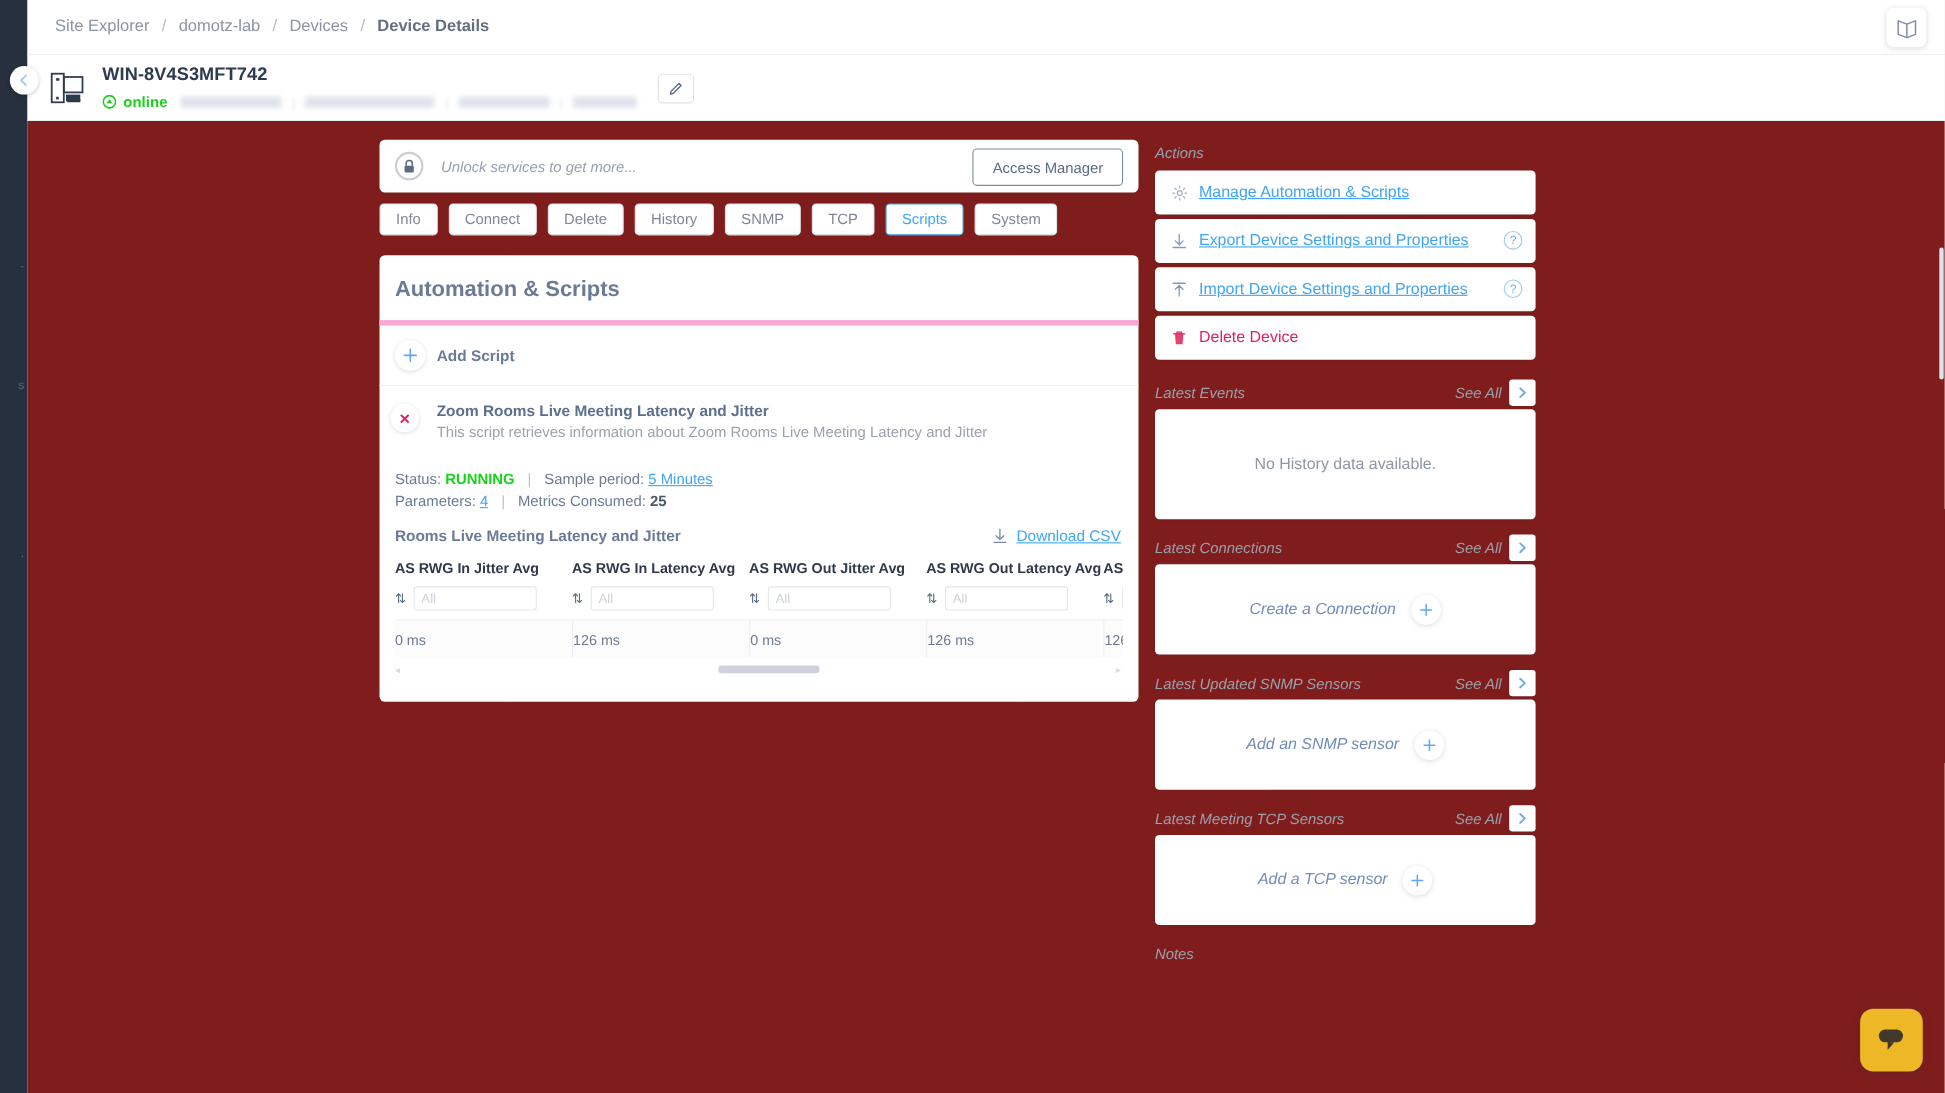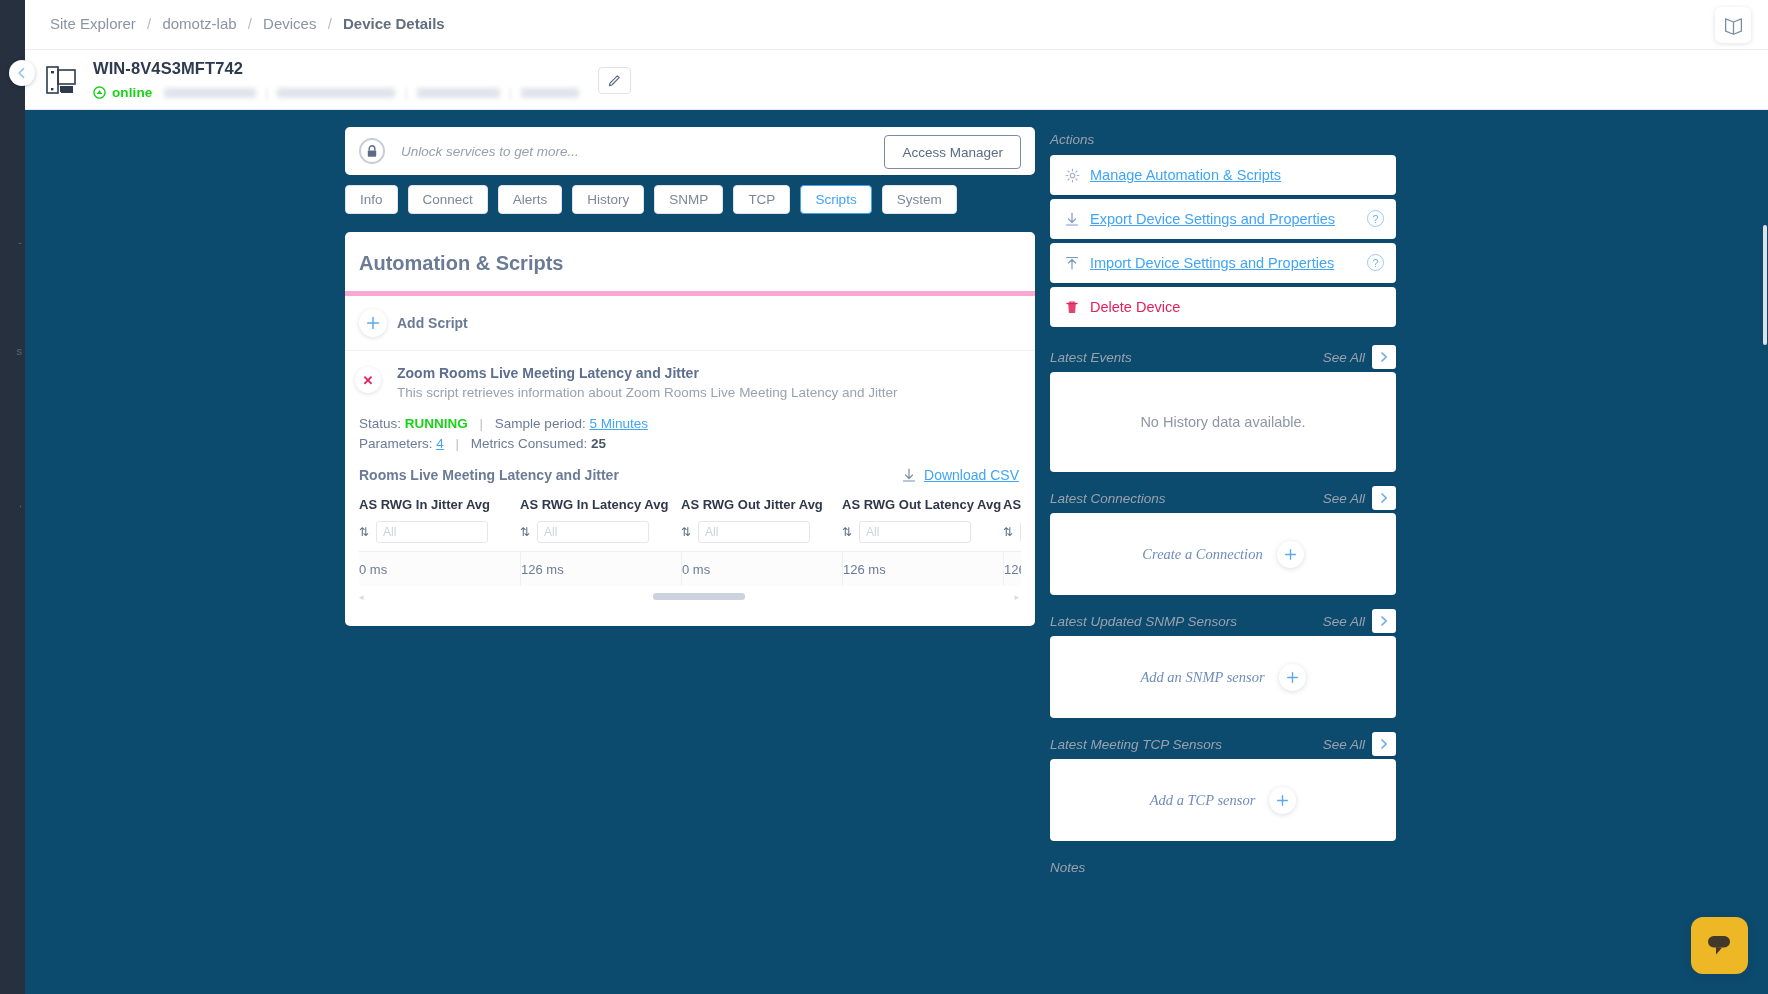--- a/index.html
+++ b/index.html
@@ -86,21 +86,21 @@
   .edit-btn {
     position: absolute; left: 573px; top: 17px;
     width: 33px; height: 27px; border: 1px solid #dfe3e9; border-radius: 4px;
     background: #fff; display: flex; align-items: center; justify-content: center;
     cursor: pointer;
   }
 
   
   .page-body {
     position: absolute; left: 25px; top: 110px; right: 0; bottom: 0;
-    background: #0c4a6e; overflow: hidden;
+    background: #7f1d1d; overflow: hidden;
   }
 
   
   .main-col {
     position: absolute; left: 320px; top: 17px;
     width: 690px;
   }
   .card {
     background: #ffffff; border-radius: 5px;
     box-shadow: 0 1px 2px rgba(40,50,70,.07);
@@ -165,21 +165,21 @@
     display:flex; align-items:center; justify-content:center;
     color: #e0215c; font-size: 13px; font-weight: bold; cursor: pointer;
   }
   .script-title {
     margin-left: 38px; font-size: 14px; font-weight: bold; color: #5d6f8e;
   }
   .script-desc {
     margin-left: 38px; margin-top: 4px; font-size: 13.5px; color: #9aa2ae;
   }
   .script-meta {
-    margin-top: 16px; font-size: 13.5px; color: #6b7b96;
+    margin-top: 28px; font-size: 13.5px; color: #6b7b96;
   }
   .script-meta .lbl { color: #6b7b96; }
   .script-meta .running { color: #19d219; font-weight: bold; }
   .script-meta .pipe { color: #b9c0cb; margin: 0 8px; }
   .script-meta a { color: #41a5f5; text-decoration: underline; }
   .script-meta .bold { font-weight: bold; color: #4a5769; }
   .script-meta .row2 { margin-top: 5px; }
 
   
   .table-wrap { margin-top: 16px; position: relative; }
@@ -267,21 +267,21 @@
 
   .panel {
     background: #fff; border-radius: 4px; margin-top: 3px;
     box-shadow: 0 1px 2px rgba(40,50,70,.06);
     display: flex; align-items: center; justify-content: center;
   }
   .panel-h100 { height: 100px; }
   .panel-h82 { height: 82px; }
   .panel-empty-text { font-size: 14.5px; color: #8e97a5; }
   .panel-action {
-    display: flex; align-items: center; gap: 14px; cursor: pointer; font-family: Liberation Serif, serif;
+    display: flex; align-items: center; gap: 14px; cursor: pointer;
   }
   .panel-action .ptxt {
     font-size: 14.5px; color: #6f8cbb; font-style: italic;
   }
   .circle-plus-sm {
     width: 27px; height: 27px; border-radius: 50%; background: #fff;
     box-shadow: 0 1px 5px rgba(40,50,70,.17);
     display:flex; align-items:center; justify-content:center;
   }
   .sec-gap { height: 14px; }
@@ -380,21 +380,21 @@
           <rect x="1.8" y="5.6" width="8.4" height="6.2" rx="1" fill="#5c6b84"></rect>
         </svg>
       </div>
       <div class="unlock-text">Unlock services to get more...</div>
       <div class="access-btn">Access Manager</div>
     </div>
 
     <div class="tabs-row">
       <div class="tab">Info</div>
       <div class="tab">Connect</div>
-      <div class="tab">Alerts</div>
+      <div class="tab">Delete</div>
       <div class="tab">History</div>
       <div class="tab">SNMP</div>
       <div class="tab">TCP</div>
       <div class="tab active">Scripts</div>
       <div class="tab">System</div>
     </div>
 
     <div class="card auto-card">
       <div class="auto-head">
         <div class="auto-title">Automation &amp; Scripts</div>

